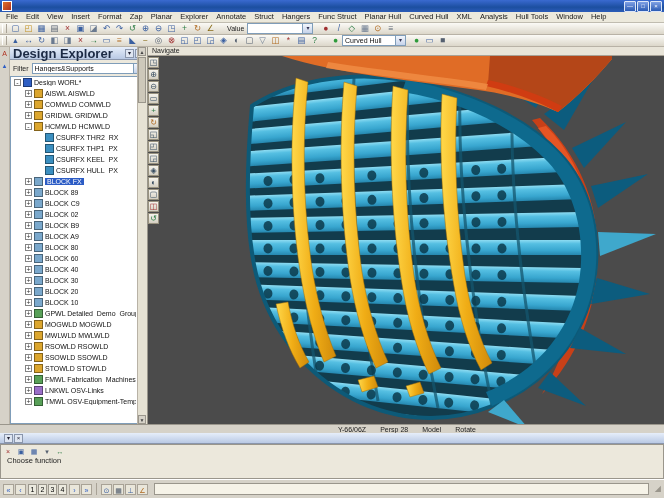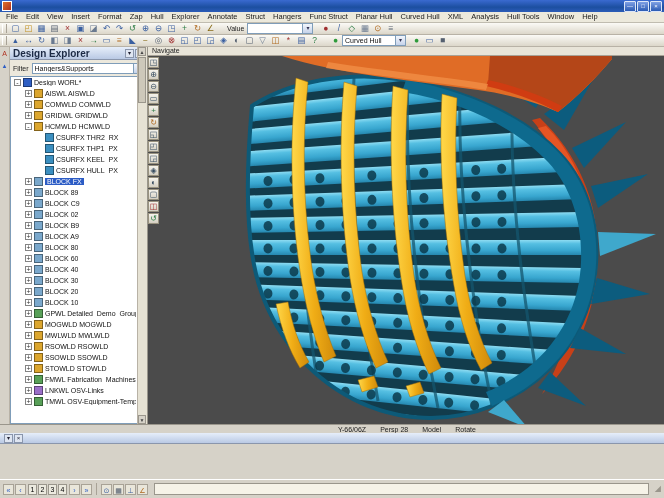--- a/index.html
+++ b/index.html
@@ -32,21 +32,21 @@
   .w66{width:66px;} .w64{width:64px;}
   .cluster{display:flex;align-items:center;}
   
   .left-strip{position:absolute;left:0;top:47px;width:10px;height:377px;background:#d6d2c8;border-right:1px solid #b8b2a6;
     display:flex;flex-direction:column;align-items:center;padding-top:2px;gap:3px;box-sizing:border-box;}
   .left-strip .tb-icon{width:9px;height:9px;font-size:7px;line-height:9px;}
   
   .explorer{position:absolute;left:10px;top:47px;width:138px;height:377px;background:#ece8dc;border-right:1px solid #9a968c;box-sizing:border-box;}
   .panel-hdr{height:13px;background:linear-gradient(#e6eefa,#b9c9e4);border-bottom:1px solid #8a96ac;
     display:flex;align-items:center;padding:0 3px;box-sizing:border-box;}
-  .panel-hdr-title{font-size:10px;font-weight:bold;color:#1c2a44;flex:1;white-space:nowrap;overflow:hidden;}
+  .panel-hdr-title{font-size:13px;font-weight:bold;color:#1c2a44;flex:1;white-space:nowrap;overflow:hidden;}
   .hdr-btn{width:9px;height:9px;margin-left:1px;border:1px solid #8a96ac;background:#dfe6f2;
     font-size:6px;line-height:7px;text-align:center;color:#223;box-sizing:border-box;}
   .filter-row{height:16px;display:flex;align-items:center;gap:3px;padding:0 3px;background:#ece8dc;border-bottom:1px solid #c0bcb0;}
   .filter-label{font-size:7px;color:#222;}
   .filter-combo{flex:1;}
   .tree{position:absolute;left:0;top:29px;right:0;bottom:0;background:#fff;border:1px solid #7f9db9;overflow:hidden;box-sizing:border-box;}
   .tree-row{display:flex;align-items:center;height:11px;font-size:7px;color:#111;white-space:nowrap;padding-right:10px;}
   .tree-exp{width:7px;height:7px;border:1px solid #848484;background:#fff;color:#333;font-size:7px;line-height:5px;
     text-align:center;margin-right:2px;box-sizing:border-box;flex:none;}
   .tree-exp-spacer{width:7px;margin-right:2px;flex:none;}
@@ -102,21 +102,21 @@
       </span>
   </div>
 
   <div class="menubar">
       <span class="menu-item">File</span>
       <span class="menu-item">Edit</span>
       <span class="menu-item">View</span>
       <span class="menu-item">Insert</span>
       <span class="menu-item">Format</span>
       <span class="menu-item">Zap</span>
-      <span class="menu-item">Hull</span>
+      <span class="menu-item">Planar</span>
       <span class="menu-item">Explorer</span>
       <span class="menu-item">Annotate</span>
       <span class="menu-item">Struct</span>
       <span class="menu-item">Hangers</span>
       <span class="menu-item">Func Struct</span>
       <span class="menu-item">Planar Hull</span>
       <span class="menu-item">Curved Hull</span>
       <span class="menu-item">XML</span>
       <span class="menu-item">Analysis</span>
       <span class="menu-item">Hull Tools</span>
@@ -520,20 +520,30 @@
       <span class="status-item">Rotate</span>
     </div>
 
   <div class="messages">
     <div class="panel-hdr">
       <span class="cluster">
           <span class="hdr-btn">▾</span>
           <span class="hdr-btn">×</span>
         </span>
     </div>
+    <div class="msg-body">
+      <div class="msg-icons">
+          <span class="tb-icon" style="color: rgb(160, 48, 48);">×</span>
+          <span class="tb-icon" style="color: rgb(58, 95, 160);">▣</span>
+          <span class="tb-icon" style="color: rgb(58, 95, 160);">▦</span>
+          <span class="tb-icon" style="color: rgb(85, 96, 112);">▾</span>
+          <span class="tb-icon" style="color: rgb(46, 125, 70);">↔</span>
+        </div>
+      <div class="msg-text">Choose function</div>
+    </div>
   </div>
 
   <div class="bottombar">
     <span class="ticons" style="gap:1px;display:flex">
         <span class="tb-icon" style="color: rgb(44, 92, 197);">«</span>
         <span class="tb-icon" style="color: rgb(44, 92, 197);">‹</span>
       </span>
     <span class="ticons" style="gap:1px;display:flex">
         <span class="page-btn">1</span>
         <span class="page-btn">2</span>

